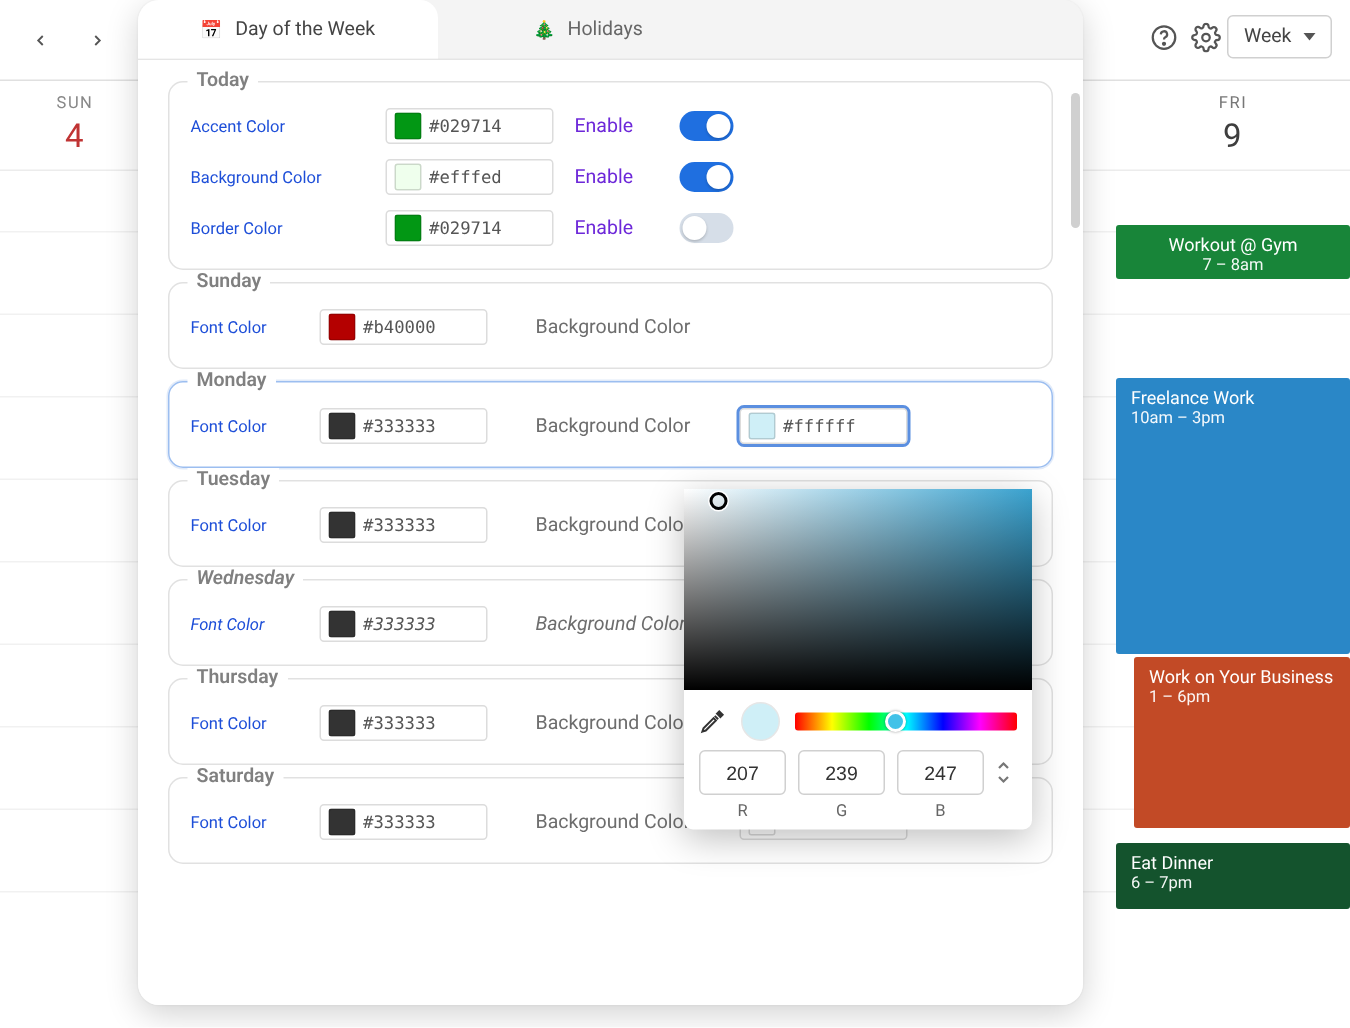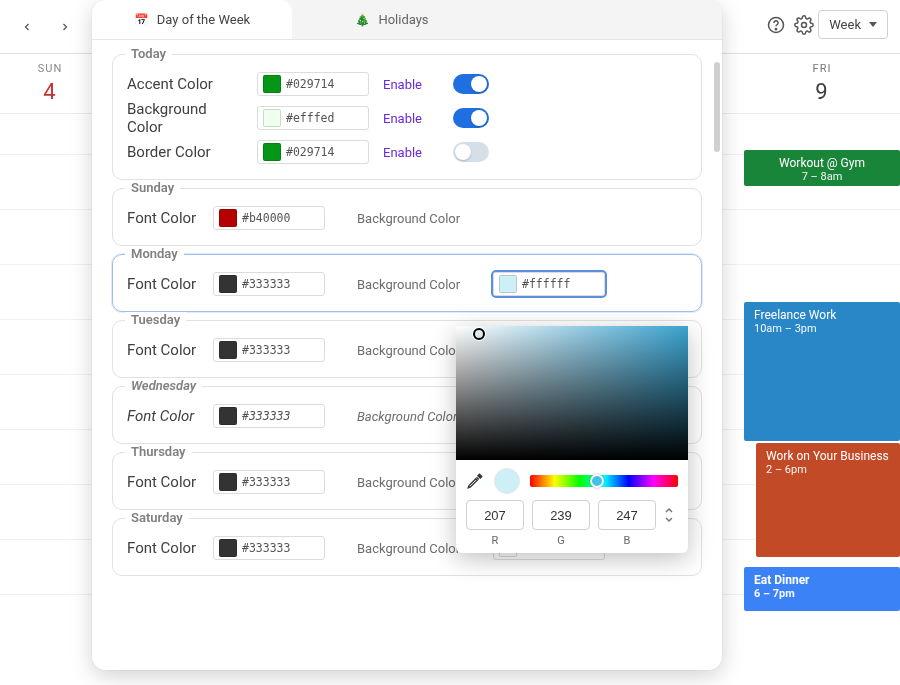--- a/index.html
+++ b/index.html
@@ -48,21 +48,21 @@
   .grid-lines { position: absolute; top: 114px; left: 0; right: 0; bottom: 0; z-index: 0; }
   .hline { position: absolute; left: 0; right: 0; border-top: 1px solid #f1f1f1; }
 
   
   .events-col { position: absolute; right: 0; top: 150px; width: 156px; z-index: 1; }
   .event { color: #fff; padding: 6px 10px; font-size: 12px; border-radius: 2px; margin-bottom: 2px; }
   .event .time { font-size: 11px; opacity: 0.95; }
   .ev-green  { background: #188539; }
   .ev-blue   { background: #2a87c7; }
   .ev-orange { background: #c24a26; }
-  .ev-dblue  { background: #3b82f6; font-weight: bold; }
+  .ev-dblue  { background: #14532d; }
 
   
   .dialog-shadow {
     position: absolute; left: 92px; top: 0; width: 630px; height: 670px;
     background: #f4f4f4;
     border-radius: 14px;
     box-shadow: 0 6px 22px rgba(0,0,0,0.18), 0 0 0 1px rgba(0,0,0,0.02);
     z-index: 3;
     overflow: hidden;
   }
@@ -78,21 +78,21 @@
   }
   .section legend, .section-title {
     position: relative; top: -2px; background: #fff; color: #808080; font-size: 13px;
     font-weight: 600;
   }
   .section-title { position: absolute; top: -9px; left: 12px; padding: 0 6px; }
   .section.focused { border-color: #9cbef0; box-shadow: 0 0 0 1px rgba(59,121,214,0.15); }
 
   .row { display: flex; align-items: center; height: 30px; gap: 14px; }
   .row + .row { margin-top: 4px; }
-  .lab { width: 116px; color: #404040; font-size: 15px; }
+  .lab { width: 116px; color: #1d4ed8; font-size: 11px; }
   .swatch-input {
     display: flex; align-items: center; border: 1px solid #dcdcdc; border-radius: 3px;
     height: 24px; width: 112px; background: #fff; overflow: hidden;
   }
   .swatch-input.focused { outline: 2px solid #5b8fe0; }
   .swatch { width: 18px; height: 18px; border: 1px solid rgba(0,0,0,0.15); margin: 0 5px; border-radius: 2px; }
   .swatch-input .val { font-family: Menlo, Consolas, monospace; font-size: 11.5px; color: #555; }
   .enable-lab { width: 56px; color: #6d28d9; font-size: 13px; }
   .toggle {
     width: 36px; height: 20px; border-radius: 999px; position: relative;
@@ -202,27 +202,27 @@
   <div class="hline" style="top:370px"></div>
   <div class="hline" style="top:425px"></div>
   <div class="hline" style="top:480px"></div>
 </div>
 
 <div class="events-col" id="events-col">
     <div class="event ev-green" style="height: 36px; text-align: center;">
       <div>Workout @ Gym</div>
       <div class="time">7 – 8am</div>
     </div>
-    <div class="event ev-blue" style="height: 139px; margin-top: 116px;">
+    <div class="event ev-blue" style="height: 184px; margin-top: 66px;">
       <div>Freelance Work</div>
       <div class="time">10am – 3pm</div>
     </div>
     <div class="event ev-orange" style="height: 114px; margin-left: 12px;">
       <div>Work on Your Business</div>
-      <div class="time">2 – 6pm</div>
+      <div class="time">1 – 6pm</div>
     </div>
     <div class="event ev-dblue" style="height: 44px; margin-top: 10px;">
       <div>Eat Dinner</div>
       <div class="time">6 – 7pm</div>
     </div>
   </div>
 
 <div class="dialog-shadow">
   <div class="tabs">
     <div class="tab active">

